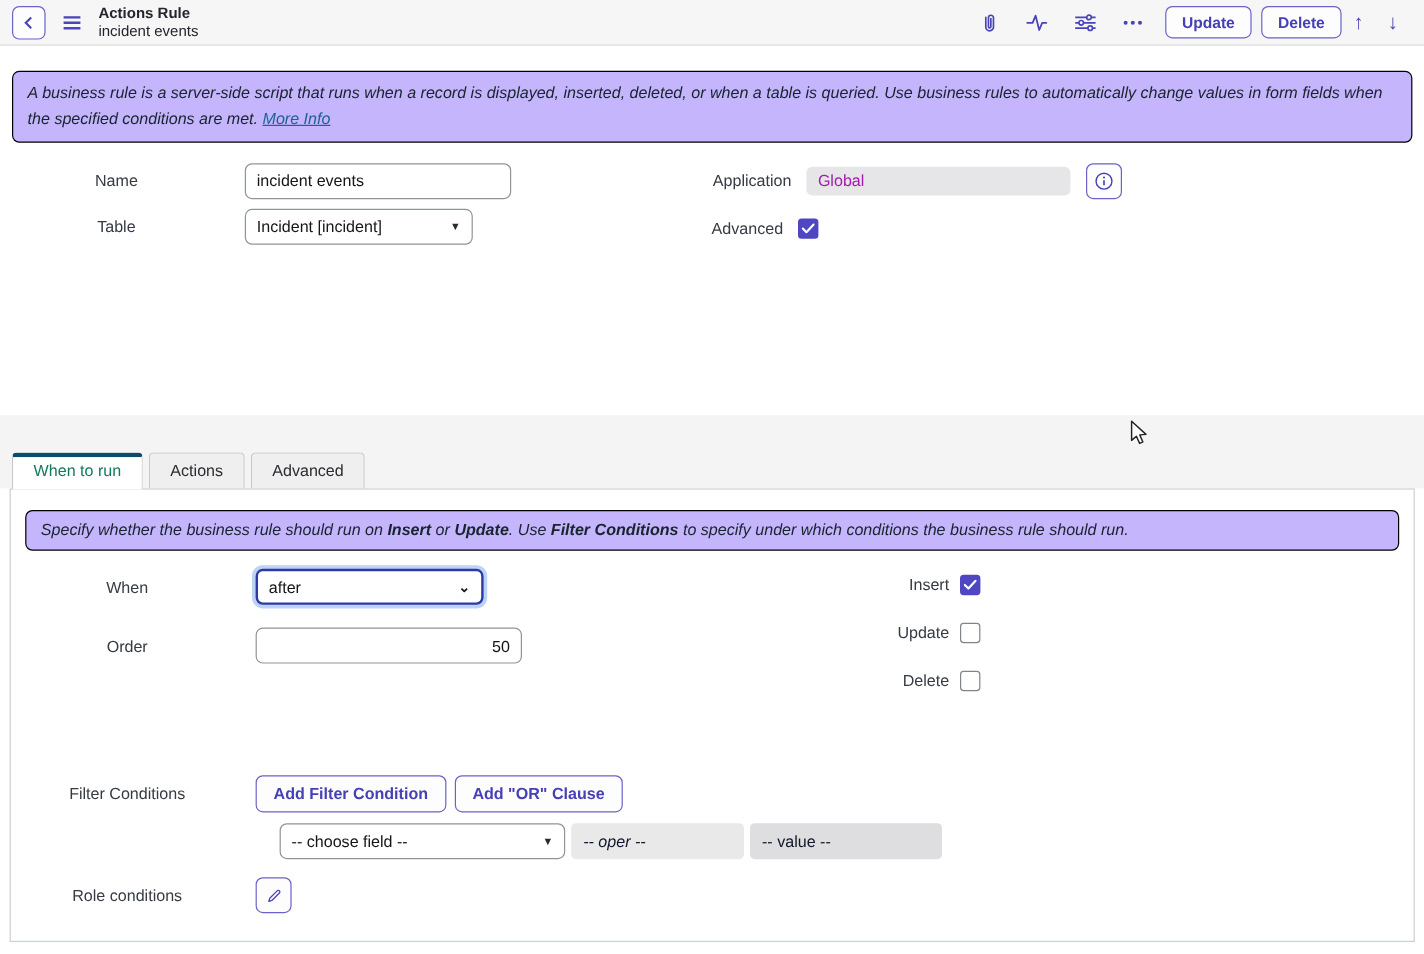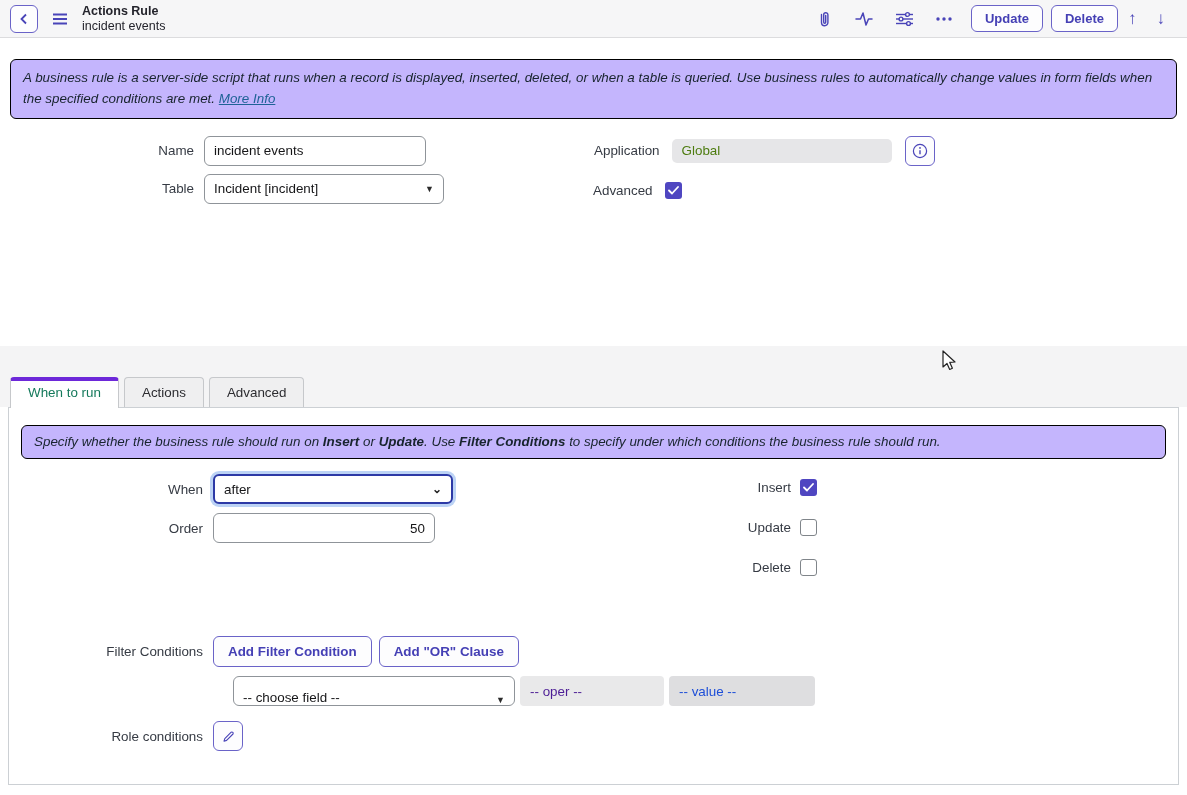--- a/index.html
+++ b/index.html
@@ -20,58 +20,58 @@
 
   
   .banner { background:#c4b5fd; border:1px solid #000000; border-radius:6px; color:#18242e; font-size:13.4px; line-height:1.55; padding:8px 12px;font-style:italic; }
   .banner1 { margin:21px 10px 0 10px; }
   .banner a, .morelink { color:#1e6296; text-decoration:underline; cursor:pointer; }
   .banner b { font-weight:bold; }
 
   
   .form-top { position:relative; margin-top:17px; height:150px; }
   .frow { display:flex; align-items:center; margin-bottom:8px; }
-  .flabel { width:204px; text-align:right; padding-right:10px; font-size:13.4px; color:#363b44; flex:none; }
+  .flabel { width:204px; text-align:center; padding-right:10px; font-size:13.4px; color:#363b44; flex:none; }
   .tinput { width:222px; height:30px; border:1px solid #8f9499; border-radius:6px; background:#fff; padding:0 9px; font-size:13.4px; color:#161618; display:flex; align-items:center; }
   .tinput.right { justify-content:flex-end; }
-  .selectbox { width:240px; height:30px; border:1px solid #8f9499; border-radius:6px; background:#fff; padding:0 9px; font-size:13.4px; color:#161618; display:flex; align-items:center; justify-content:space-between; cursor:pointer; }
+  .selectbox { width:190px; height:30px; border:1px solid #8f9499; border-radius:6px; background:#fff; padding:0 9px; font-size:13.4px; color:#161618; display:flex; align-items:center; justify-content:space-between; cursor:pointer; }
   .selectbox .tri { font-size:9px; color:#2b2b2b; }
   .selectbox.focused { border:2px solid #2d3aa6; box-shadow:0 0 0 3px #bcd3f5; }
   .selectbox.focused .chev { font-weight:bold; color:#1b1b1b; font-size:12px; }
-  .ro-field { width:220px; height:24px; background:#e6e6e8; border-radius:5px; padding:0 10px; font-size:13.4px; color:#4d7c0f; display:flex; align-items:center;text-align:center; }
+  .ro-field { width:220px; height:24px; background:#e6e6e8; border-radius:5px; padding:0 10px; font-size:13.4px; color:#a21caf; display:flex; align-items:center;text-align:center; }
   .icon-btn { width:30px; height:30px; border:1px solid #6a63c8; border-radius:6px; background:#fdfdfe; color:#4944b8; display:flex; align-items:center; justify-content:center; cursor:pointer; }
 
   .cb { width:17px; height:17px; border-radius:3px; display:inline-flex; align-items:center; justify-content:center; cursor:pointer; flex:none; }
   .cb.checked { background:#4f46c1; }
   .cb.un { background:#fff; border:1.5px solid #80858a; }
 
   .form-top-right { position:absolute; left:593px; top:0; }
   .frow-r { display:flex; align-items:center; justify-content:flex-end; margin-bottom:10px; height:30px; }
   .flabel-r { text-align:right; padding-right:12px; font-size:13.4px; color:#363b44; }
   .app-row { display:flex; align-items:center; }
 
   
   .tabband { background:#f4f4f5; margin-top:60px; padding:30px 0 0 10px; display:flex; align-items:flex-end; }
   .tab { font-size:13.4px; padding:7px 17px 8px 17px; background:#efeff0; border:1px solid #c6c8cb; border-bottom:none; border-radius:4px 4px 0 0; color:#2c2c30; margin-right:5px; cursor:pointer; position:relative; top:1px; }
-  .tab.active { background:#fff; color:#14795b; border-top:4px solid #6d28d9; padding-top:4px; z-index:3; }
+  .tab.active { background:#fff; color:#14795b; border-top:4px solid #0c4a6e; padding-top:4px; z-index:3; }
 
   
   .tab-panel { position:relative; margin:0 8px; border:1px solid #ccd0d4; background:#fff; height:378px; z-index:2; }
   .banner2 { margin:17px 12px 15px 12px; padding:6px 12px; }
   .cb-col { position:absolute; left:593px; top:66px; width:215px; }
   .cbrow { display:flex; align-items:center; justify-content:flex-end; height:28px; margin-bottom:12px; }
   .cbrow .flabel-r { padding-right:9px; }
 
   .filter-row { margin-top:93px; }
   .btn2 { background:#fdfdfe; border:1px solid #6a63c8; border-radius:6px; color:#4540b5; font-weight:bold; font-size:13.4px; padding:7px 14px; margin-right:7px; cursor:pointer; font-family:"Liberation Sans",sans-serif; }
   .cond-row { display:flex; align-items:center; margin:9px 0 0 224px; }
-  .cond-select { width:282px;align-items:flex-end; }
+  .cond-select { width:238px; }
   .dis-field { height:30px; background:#e9e9ea; border-radius:4px; padding:0 10px; font-size:13.4px; display:flex; align-items:center; margin-left:5px; }
-  .dis-oper { width:144px; color:#4c1d95; }
-  .dis-value { width:146px; background:#dedee0; color:#1d4ed8; }
+  .dis-oper { width:144px; color:#0f172a;font-style:italic; }
+  .dis-value { width:160px; background:#dedee0; color:#0f172a; }
   .role-row { margin-top:15px; }
 
   .cursor { position:absolute; left:941px; top:350px; z-index:9; pointer-events:none; }
   svg { display:block; }
 </style>
 </head>
 <body>
 
 <div class="hdr">
   <div class="back-btn">
@@ -174,21 +174,21 @@
   <div class="tab active">When to run</div>
   <div class="tab">Actions</div>
   <div class="tab">Advanced</div>
 </div>
 
 <div class="tab-panel">
   <div class="banner banner2">
     <span>Specify whether the business rule should run on </span><b>Insert</b><span> or </span><b>Update</b><span>. Use </span><b>Filter Conditions</b><span> to specify under which conditions the business rule should run.</span>
   </div>
 
-  <div class="frow" style="margin-bottom:9px;">
+  <div class="frow" style="margin-bottom:19px;">
     <div class="flabel">When</div>
     <div class="selectbox focused">
       <span>after</span>
       <span class="chev">⌄</span>
     </div>
   </div>
   <div class="frow">
     <div class="flabel">Order</div>
     <div class="tinput right">50</div>
   </div>

